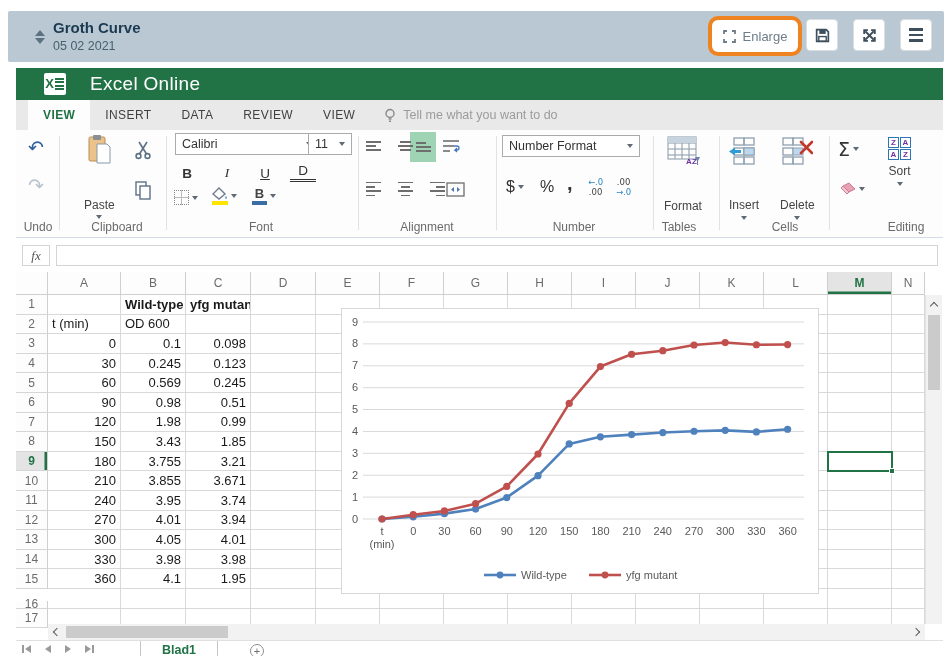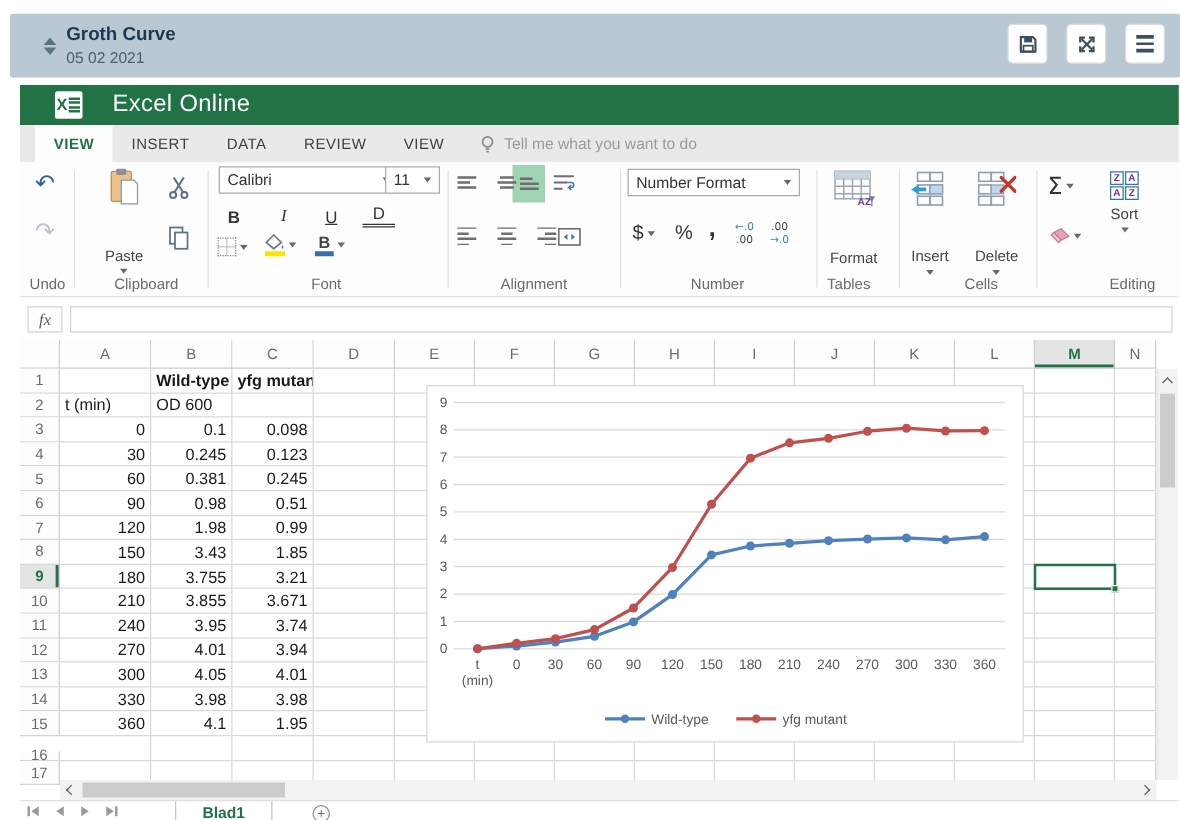--- a/index.html
+++ b/index.html
@@ -123,20 +123,33 @@
 <body>
 
 <div class="topbar">
   <div class="sort-handle">
     <span class="tri-up"></span>
     <span class="tri-dn"></span>
   </div>
   <div class="tb-title">Groth Curve</div>
   <div class="tb-date">05 02 2021</div>
 
+  <div class="enlarge-ring">
+    <button class="enlarge-btn">
+      <svg width="13" height="13" viewBox="0 0 13 13">
+        <g fill="none" stroke="#6d7d89" stroke-width="1.8">
+          <polyline points="1,4 1,1 4,1"></polyline>
+            <polyline points="9,1 12,1 12,4"></polyline>
+          <polyline points="1,9 1,12 4,12"></polyline>
+            <polyline points="9,12 12,12 12,9"></polyline>
+        </g>
+      </svg>
+      <span>Enlarge</span>
+    </button>
+  </div>
 
   <div class="tb-btn" style="left:798px">
     <svg width="17" height="17" viewBox="0 0 16 16">
       <path d="M2.5 2.5 h9 l2 2 v9 h-11 z" fill="none" stroke="#3d4f5c" stroke-width="1.6"></path>
       <rect x="5" y="2.5" width="6" height="4" fill="#3d4f5c"></rect>
       <rect x="4.5" y="9" width="7" height="4.5" fill="none" stroke="#3d4f5c" stroke-width="1.3"></rect>
     </svg>
   </div>
   <div class="tb-btn" style="left:845px">
     <svg width="17" height="17" viewBox="0 0 16 16">
@@ -521,21 +534,21 @@
           <div class="cell" style="width: 64px;"></div>
           <div class="cell" style="width: 64px;"></div>
           <div class="cell" style="width: 64px;"></div>
           <div class="cell" style="width: 64px;"></div>
           <div class="cell" style="width: 64px;"></div>
           <div class="cell" style="width: 33px;"></div>
         </div>
         <div class="grow" style="height: 19.6px;">
           <div class="rh" style="width: 32px;">5</div>
           <div class="cell num" style="width: 73px;">60</div>
-          <div class="cell num" style="width: 65px;">0.381</div>
+          <div class="cell num" style="width: 65px;">0.569</div>
           <div class="cell num" style="width: 65px;">0.245</div>
           <div class="cell" style="width: 65px;"></div>
           <div class="cell" style="width: 64px;"></div>
           <div class="cell" style="width: 64px;"></div>
           <div class="cell" style="width: 64px;"></div>
           <div class="cell" style="width: 64px;"></div>
           <div class="cell" style="width: 64px;"></div>
           <div class="cell" style="width: 64px;"></div>
           <div class="cell" style="width: 64px;"></div>
           <div class="cell" style="width: 64px;"></div>

